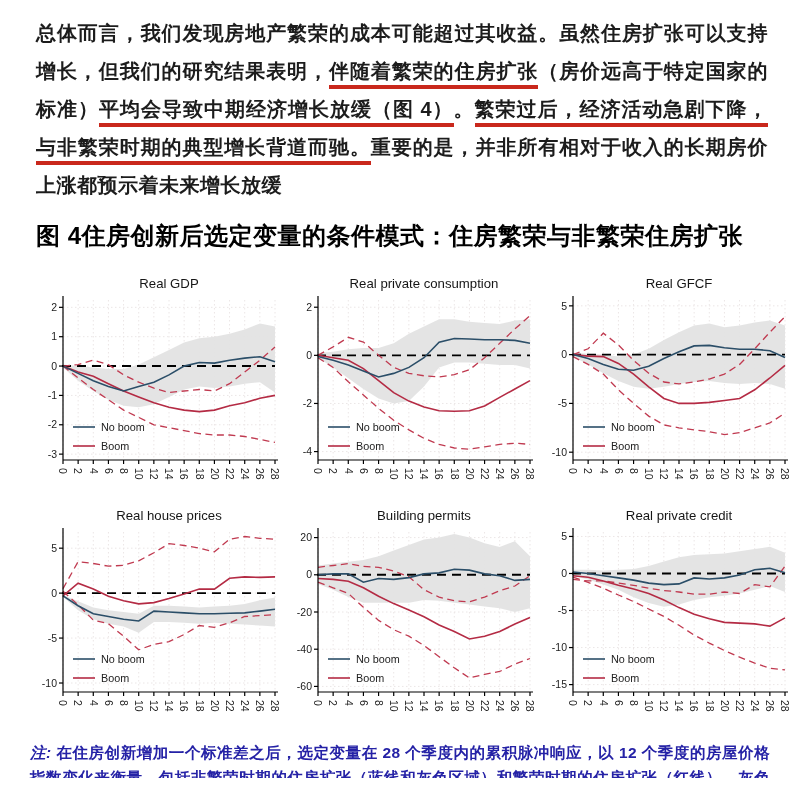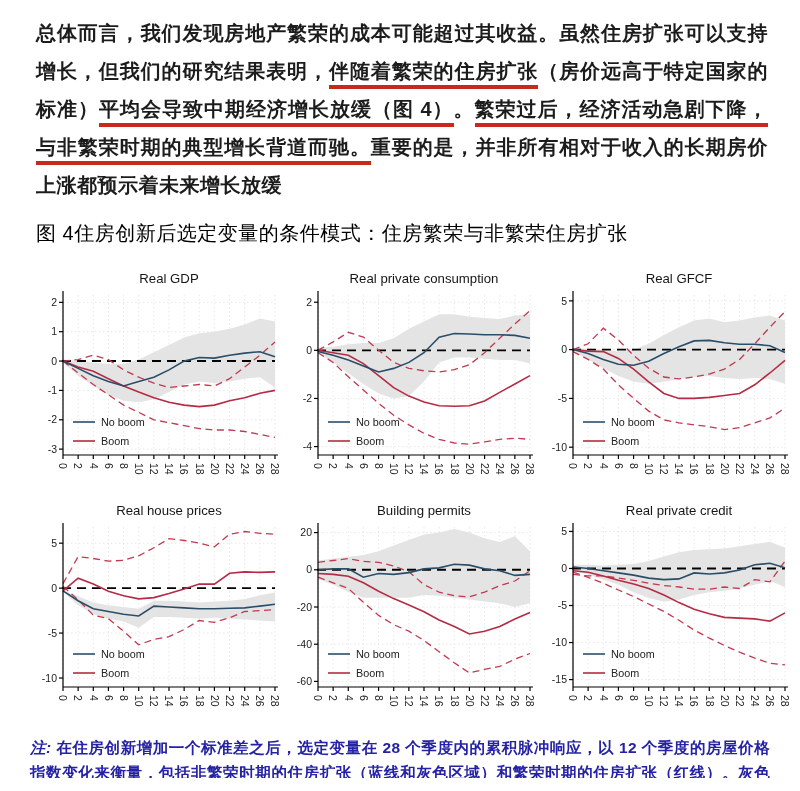--- a/index.html
+++ b/index.html
@@ -9,21 +9,21 @@
     font-family:"Liberation Sans","DejaVu Sans",sans-serif;
     color:#1c1c1c;overflow:hidden;background:#ffffff;
   }
   .intro{
     margin:4px 0 0 6px;width:732px;
     font-size:20px;line-height:38px;font-weight:600;
     text-align:justify;letter-spacing:.5px;
   }
   .intro .u{border-bottom:4px solid #c9281c;padding-bottom:3px;}
   .caption{
-    margin:16px 0 0 6px;font-size:20px;font-weight:normal;color:#000;
+    margin:16px 0 0 6px;font-size:24px;font-weight:bold;color:#000;
     letter-spacing:.5px;
   }
   .charts-grid{
     margin:22px 0 0 0;display:grid;
     grid-template-columns:repeat(3,253px);grid-auto-rows:224px;
     column-gap:2px;row-gap:8px;
   }
   .chart{width:253px;height:224px;}
   .note{
     margin:10px 0 0 0;width:740px;

